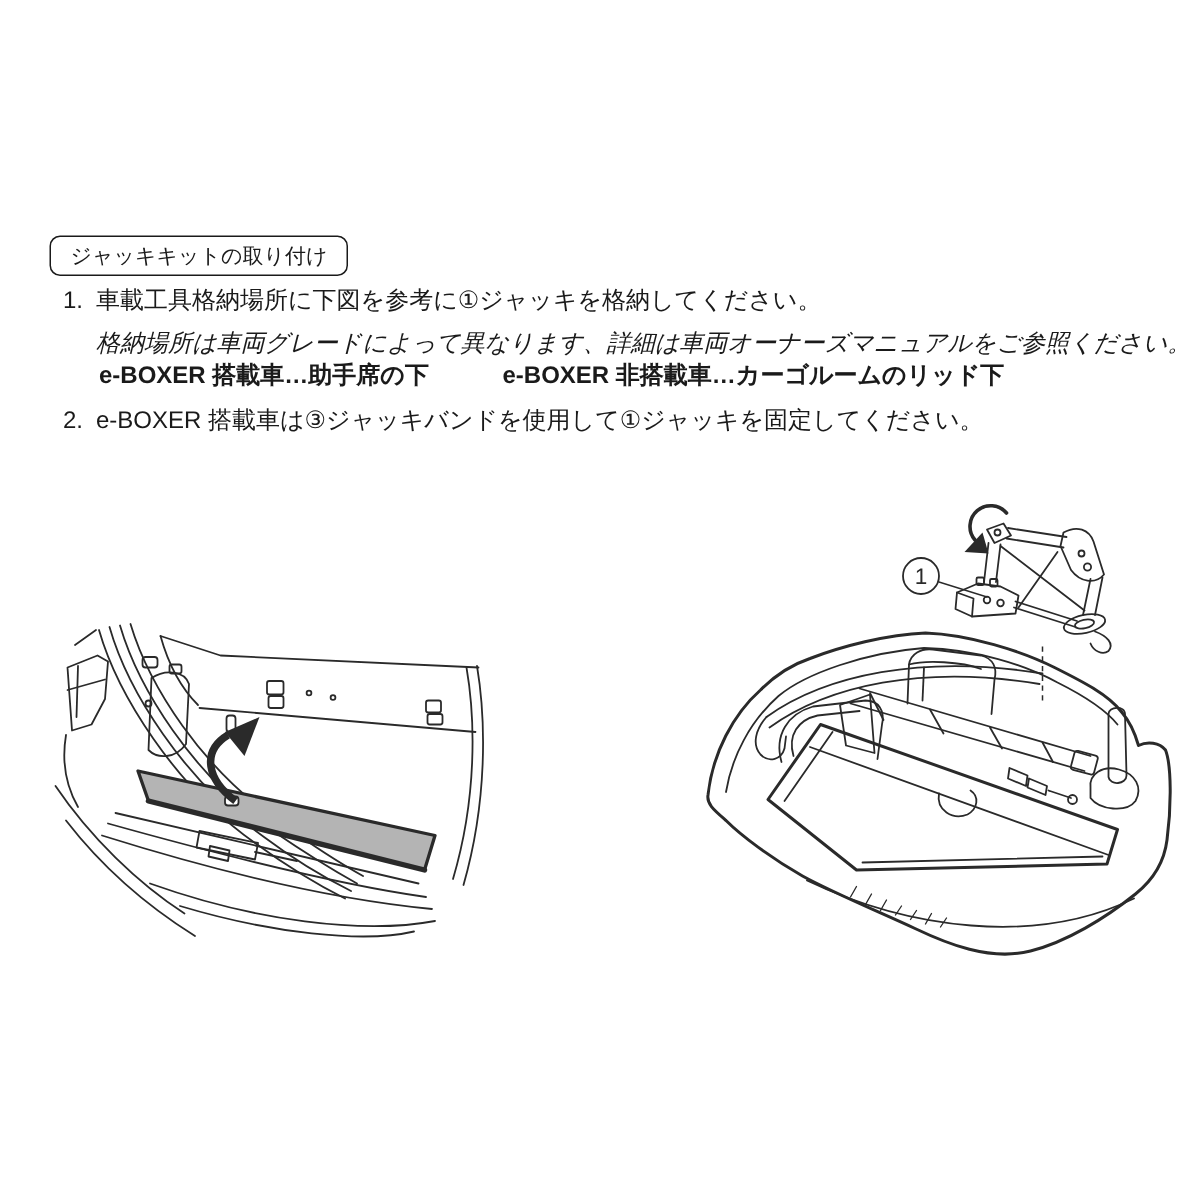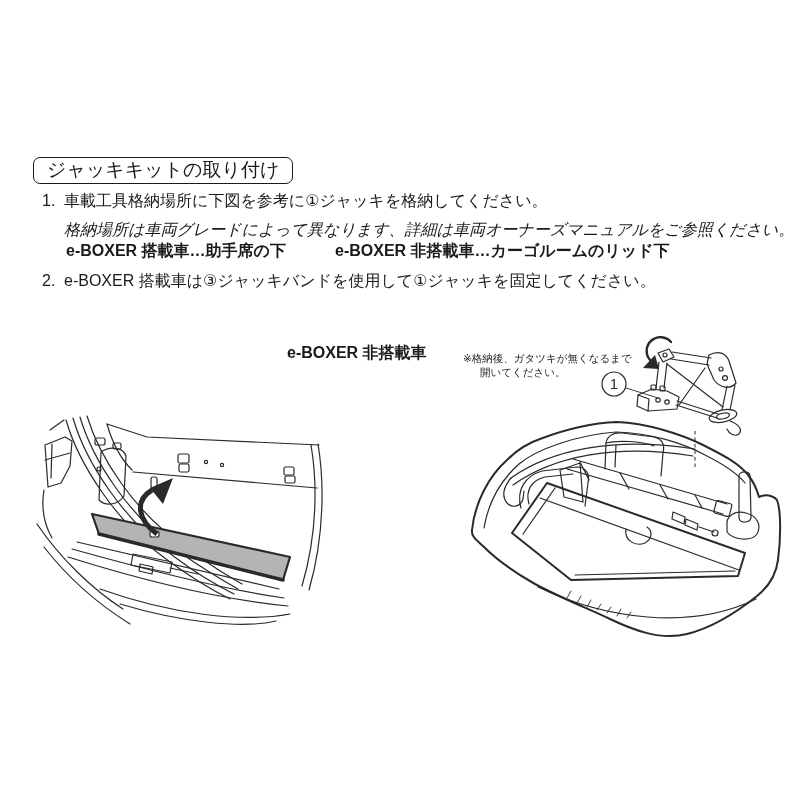--- a/index.html
+++ b/index.html
@@ -12,21 +12,21 @@
   body{background:#e9e9e9;font-family:"Liberation Sans","DejaVu Sans",sans-serif;}
   #page{
     position:relative;width:800px;height:800px;background:var(--background);
     color:var(--text);overflow:hidden;
   }
   .abs{position:absolute;white-space:nowrap;}
   .body-txt{font-size:16px;line-height:19px;color:var(--text);}
   .b{font-weight:bold;}
   #heading-box{
     left:33px;top:157px;border:1.6px solid #1a1a1a;border-radius:7px;
-    padding:2px 13px 3px 13px;font-size:19px;line-height:20px;color:var(--text);
+    padding:2px 13px 3px 13px;font-size:14px;line-height:20px;color:var(--text);
   }
   .step-row{display:flex;}
   .step-num{width:22px;flex:0 0 22px;}
   #fig-note{font-size:10.5px;line-height:14px;color:var(--text);white-space:nowrap;}
   #fig-note .indent{margin-left:17px;}
   
   .ln{fill:none;stroke:var(--line);stroke-width:1.2;stroke-linecap:round;stroke-linejoin:round;}
   .thick{stroke-width:2px;}
   .thin{stroke-width:0.9px;}
   .lid{fill:var(--lid-fill);stroke:var(--line);stroke-width:2.2px;stroke-linejoin:round;}
@@ -53,26 +53,21 @@
   </div>
   <div class="abs body-txt" style="left:64px;top:220px;font-style:italic;">格納場所は車両グレードによって異なります、詳細は車両オーナーズマニュアルをご参照ください。</div>
   <div class="abs body-txt b" style="left:66px;top:241px;">e-BOXER 搭載車…助手席の下</div>
   <div class="abs body-txt b" style="left:335px;top:241px;">e-BOXER 非搭載車…カーゴルームのリッド下</div>
 
   <div class="abs body-txt step-row" style="left:42px;top:271px;">
     <span class="step-num">2.</span>
     <span>e-BOXER 搭載車は③ジャッキバンドを使用して①ジャッキを固定してください。</span>
   </div>
 
-  <div class="abs body-txt b" style="left:287px;top:343px;">e-BOXER 非搭載車</div>
-
-  <div id="fig-note" class="abs" style="left:463px;top:351px;">
-    <div>※格納後、ガタツキが無くなるまで</div>
-    <div class="indent">開いてください。</div>
-  </div>
+
 
   <svg class="abs" style="left:20px;top:408px;" width="335" height="230" viewBox="0 0 335 230">
     <g>
       <path class="ln" d="M46,12 C58,54 96,116 150,154 C172,170 192,182 210,191"></path>
       <path class="ln" d="M53,10 C65,52 102,112 156,150 C176,165 196,177 214,186"></path>
       <path class="ln" d="M60,9 C72,50 108,109 162,146 C181,159 200,171 218,181"></path>
       <path class="ln" d="M67,8 C79,48 114,105 168,141 C186,154 204,166 222,176"></path>
       <path class="ln" d="M30,22 L44,12"></path>
     </g>
     <g>

